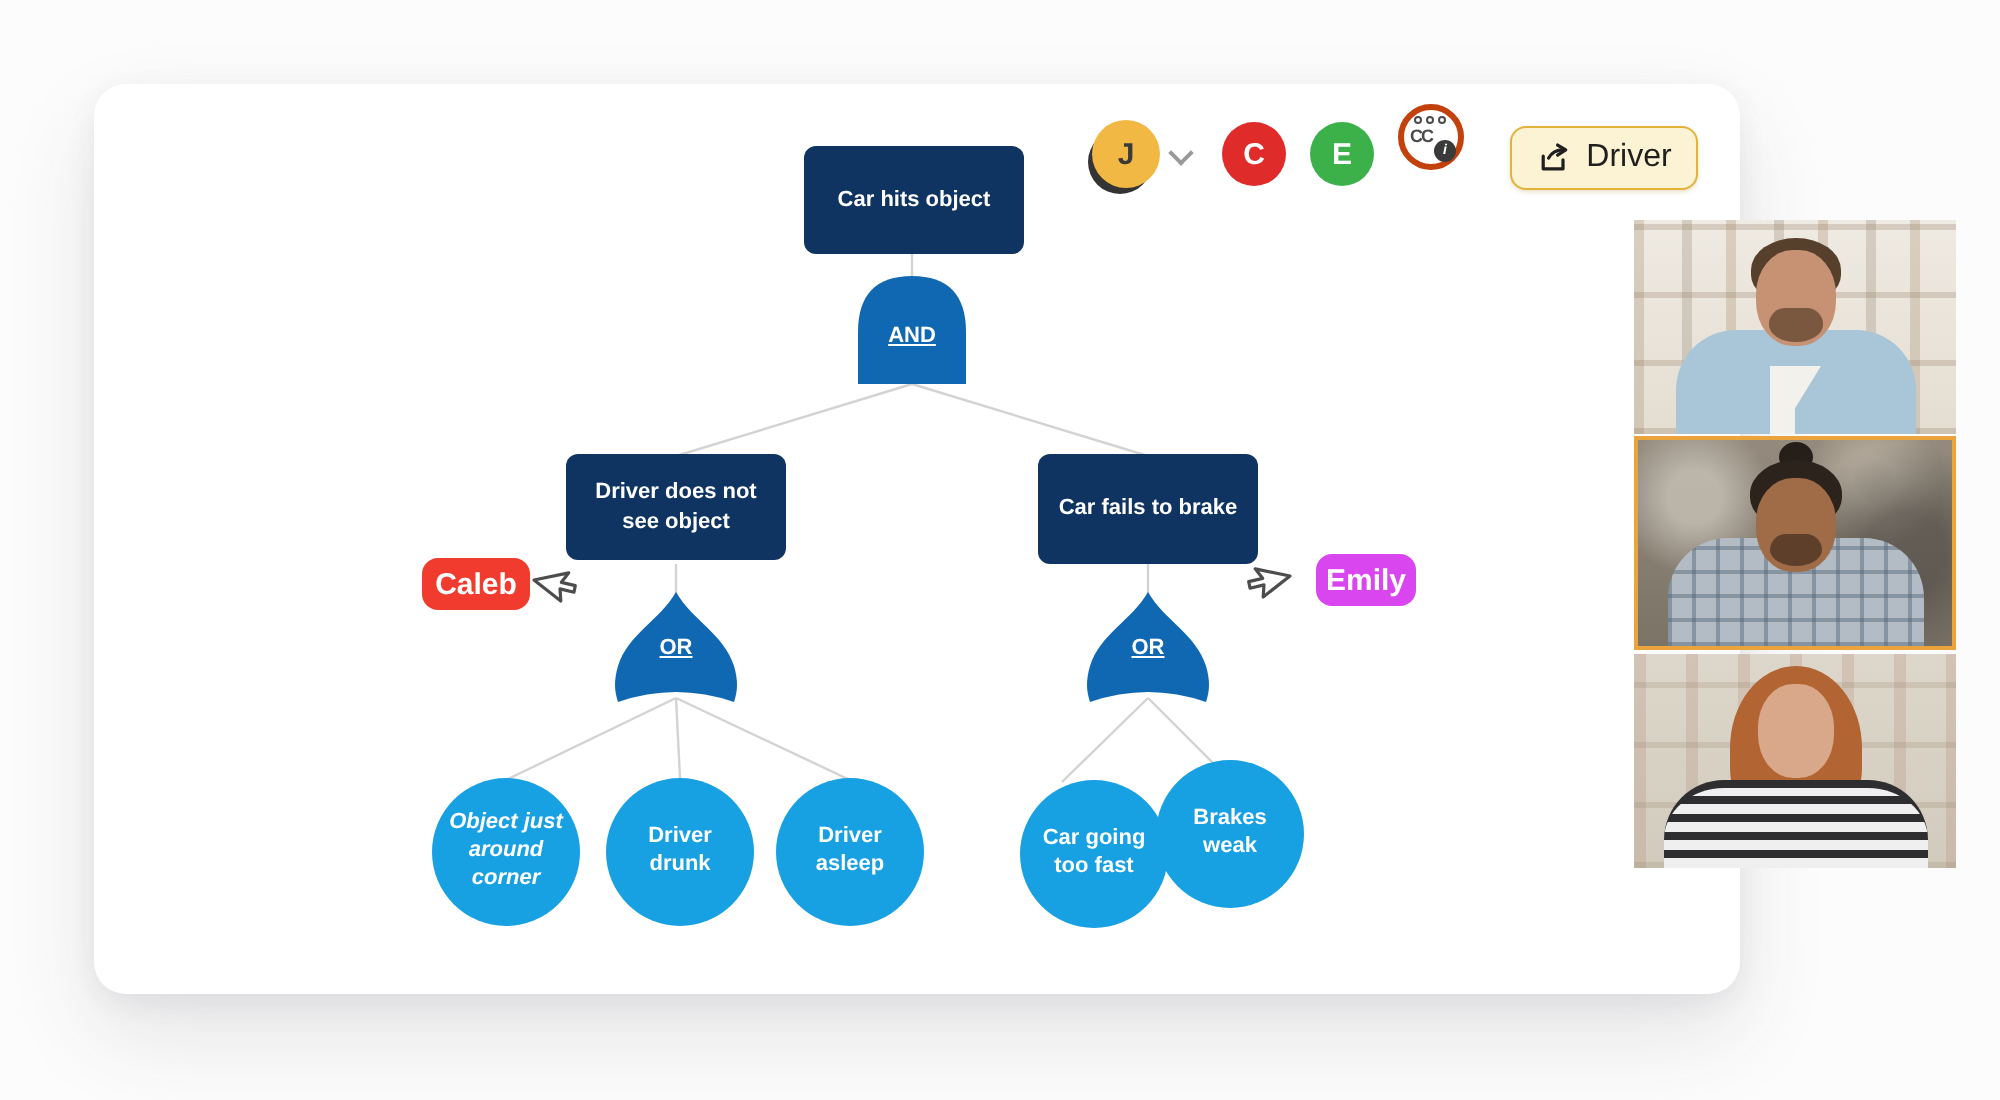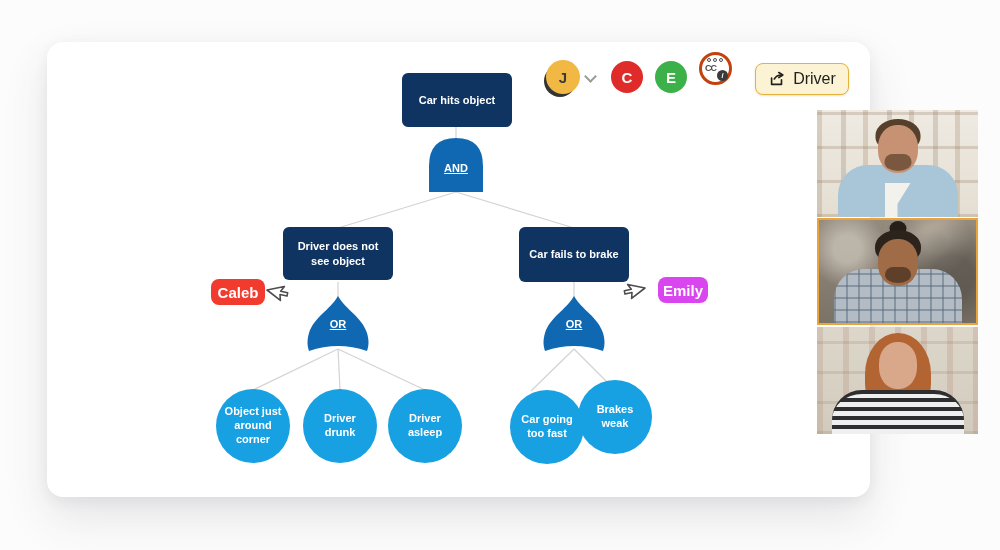--- a/index.html
+++ b/index.html
@@ -67,21 +67,21 @@
   }
   .gate-and-label { left:429px; top:144px; width:54px; height:48px; }
   .gate-or-left-label  { left:309px; top:304px; width:58px; height:40px; }
   .gate-or-right-label { left:545px; top:304px; width:58px; height:40px; }
   .leaf {
     position:absolute; width:74px; height:74px; border-radius:50%;
     background:#17A0E2; color:#fff; font-size:11px; font-weight:bold; line-height:1.25;
     display:flex; align-items:center; justify-content:center; text-align:center;
     padding:6px; cursor:pointer;
   }
-  .leaf-1 { left:216px; top:389px; }
+  .leaf-1 { left:216px; top:389px;font-style:italic; }
   .leaf-2 { left:303px; top:389px; }
   .leaf-3 { left:388px; top:389px; }
   .leaf-4 { left:510px; top:390px; }
   .leaf-5 { left:578px; top:380px; }
   .cursor-tag {
     position:absolute; height:26px; border-radius:8px; color:#fff;
     display:flex; align-items:center; justify-content:center;
     font-size:15px; font-weight:bold; padding:0 11px;
   }
   .tag-caleb { left:211px; top:279px; width:54px; background:#F23B2F; }

